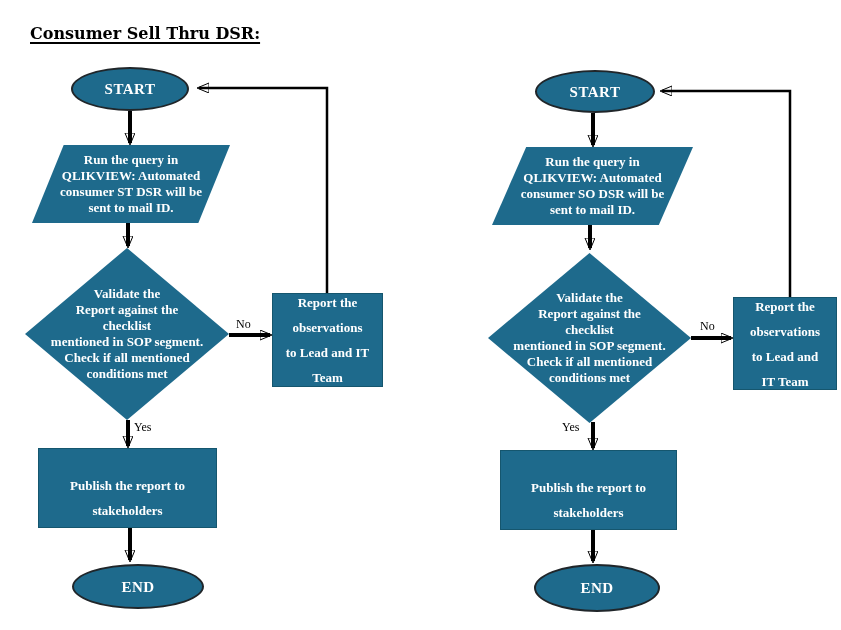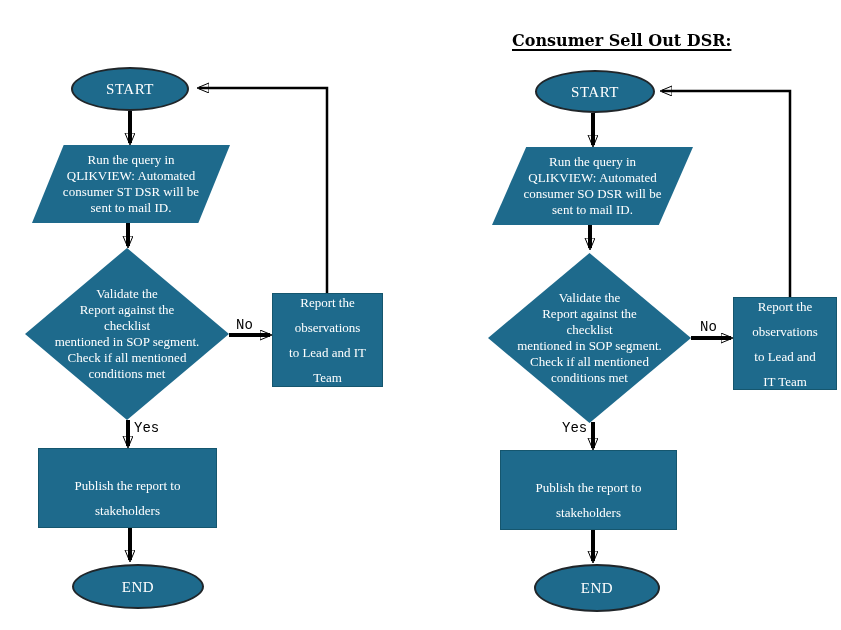--- a/index.html
+++ b/index.html
@@ -40,42 +40,42 @@
   }
 
   .shape{
     position:absolute;
     background:var(--shape-fill);
     color:var(--shape-text);
     display:flex;
     align-items:center;
     justify-content:center;
     text-align:center;
-    font-weight:normal;
+    font-weight:bold;
     font-size:13px;
     line-height:16px;
     white-space:pre-line;
     box-sizing:border-box;
   }
   .ellipse{
     border-radius:50%;
     border:2px solid var(--ellipse-border);
     font-size:15px;
     letter-spacing:0.5px;
   }
   .para-left{clip-path:polygon(16% 0,100% 0,84% 100%,0 100%);}
   .para-right{clip-path:polygon(17% 0,100% 0,83% 100%,0 100%);}
   .diamond{clip-path:polygon(50% 0,100% 50%,50% 100%,0 50%);}
   .rect{border:1px solid var(--box-border);line-height:25px;}
   .rect.top-align{align-items:flex-start;padding-top:24px;}
 
   .edge-label{
     position:absolute;
-    font-family:Liberation Mono, monospace;
-    font-size:14px;
+    font-family:Liberation Serif, serif;
+    font-size:12px;
     color:var(--arrow);
     white-space:nowrap;
     z-index:3;
     text-align:center;
   }
 </style>
 </head>
 <body>
 
 <div class="canvas">
@@ -96,20 +96,21 @@
 
     <path class="thick" d="M593,113 L593,145" marker-end="url(#ah)"></path>
     <path class="thick" d="M590,225 L590,248" marker-end="url(#ah)"></path>
     <path class="thick" d="M691,338 L731,338" marker-end="url(#ah)"></path>
     <path class="thick" d="M593,422 L593,448" marker-end="url(#ah)"></path>
     <path class="thick" d="M593,530 L593,561" marker-end="url(#ah)"></path>
     <path class="thin" d="M790,297 L790,91 L662,91" marker-end="url(#ah)"></path>
   </svg>
 
   <section class="chart">
+    <h2 class="title" style="left:30px;top:24px">Consumer Sell Thru DSR:</h2>
 
     <div class="shape ellipse" style="left:71px;top:67px;width:118px;height:44px">START</div>
 
     <div class="shape para-left" style="left:32px;top:145px;width:198px;height:78px">Run the query in
 QLIKVIEW: Automated
 consumer ST DSR will be
 sent to mail ID.</div>
 
     <div class="shape diamond" style="left:25px;top:248px;width:204px;height:172px">Validate the
 Report against the
@@ -127,21 +128,20 @@
 
     <span class="edge-label" style="left:134px;top:420px">Yes</span>
 
     <div class="shape rect top-align" style="left:38px;top:448px;width:179px;height:80px">Publish the report to
 stakeholders</div>
 
     <div class="shape ellipse" style="left:72px;top:564px;width:132px;height:45px">END</div>
   </section>
 
   <section class="chart">
-    <h2 class="title" style="left:512px;top:31px">Consumer Sell Out DSR:</h2>
 
     <div class="shape ellipse" style="left:535px;top:70px;width:120px;height:43px">START</div>
 
     <div class="shape para-right" style="left:492px;top:147px;width:201px;height:78px">Run the query in
 QLIKVIEW: Automated
 consumer SO DSR will be
 sent to mail ID.</div>
 
     <div class="shape diamond" style="left:488px;top:253px;width:203px;height:170px">Validate the
 Report against the

